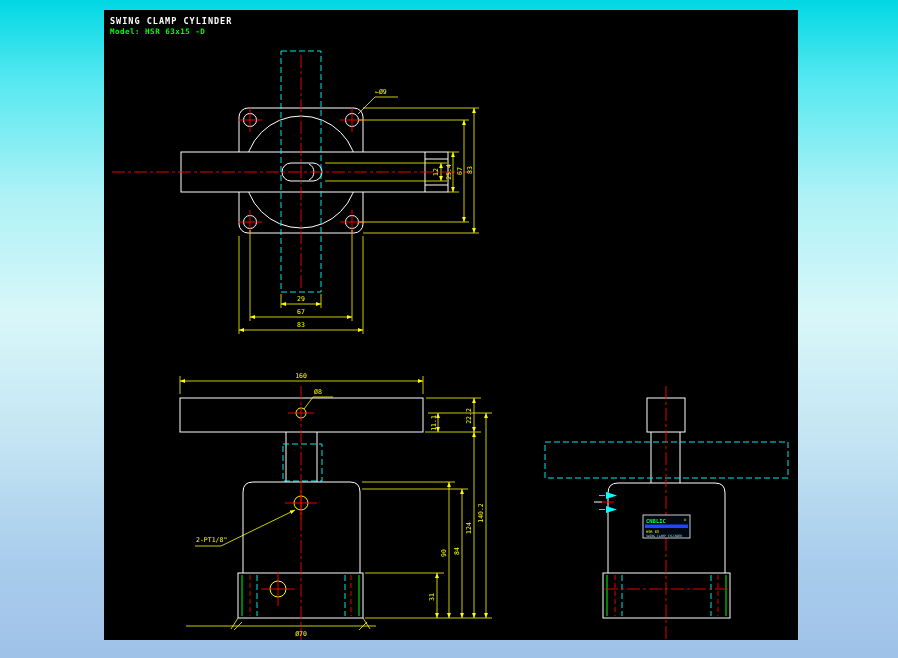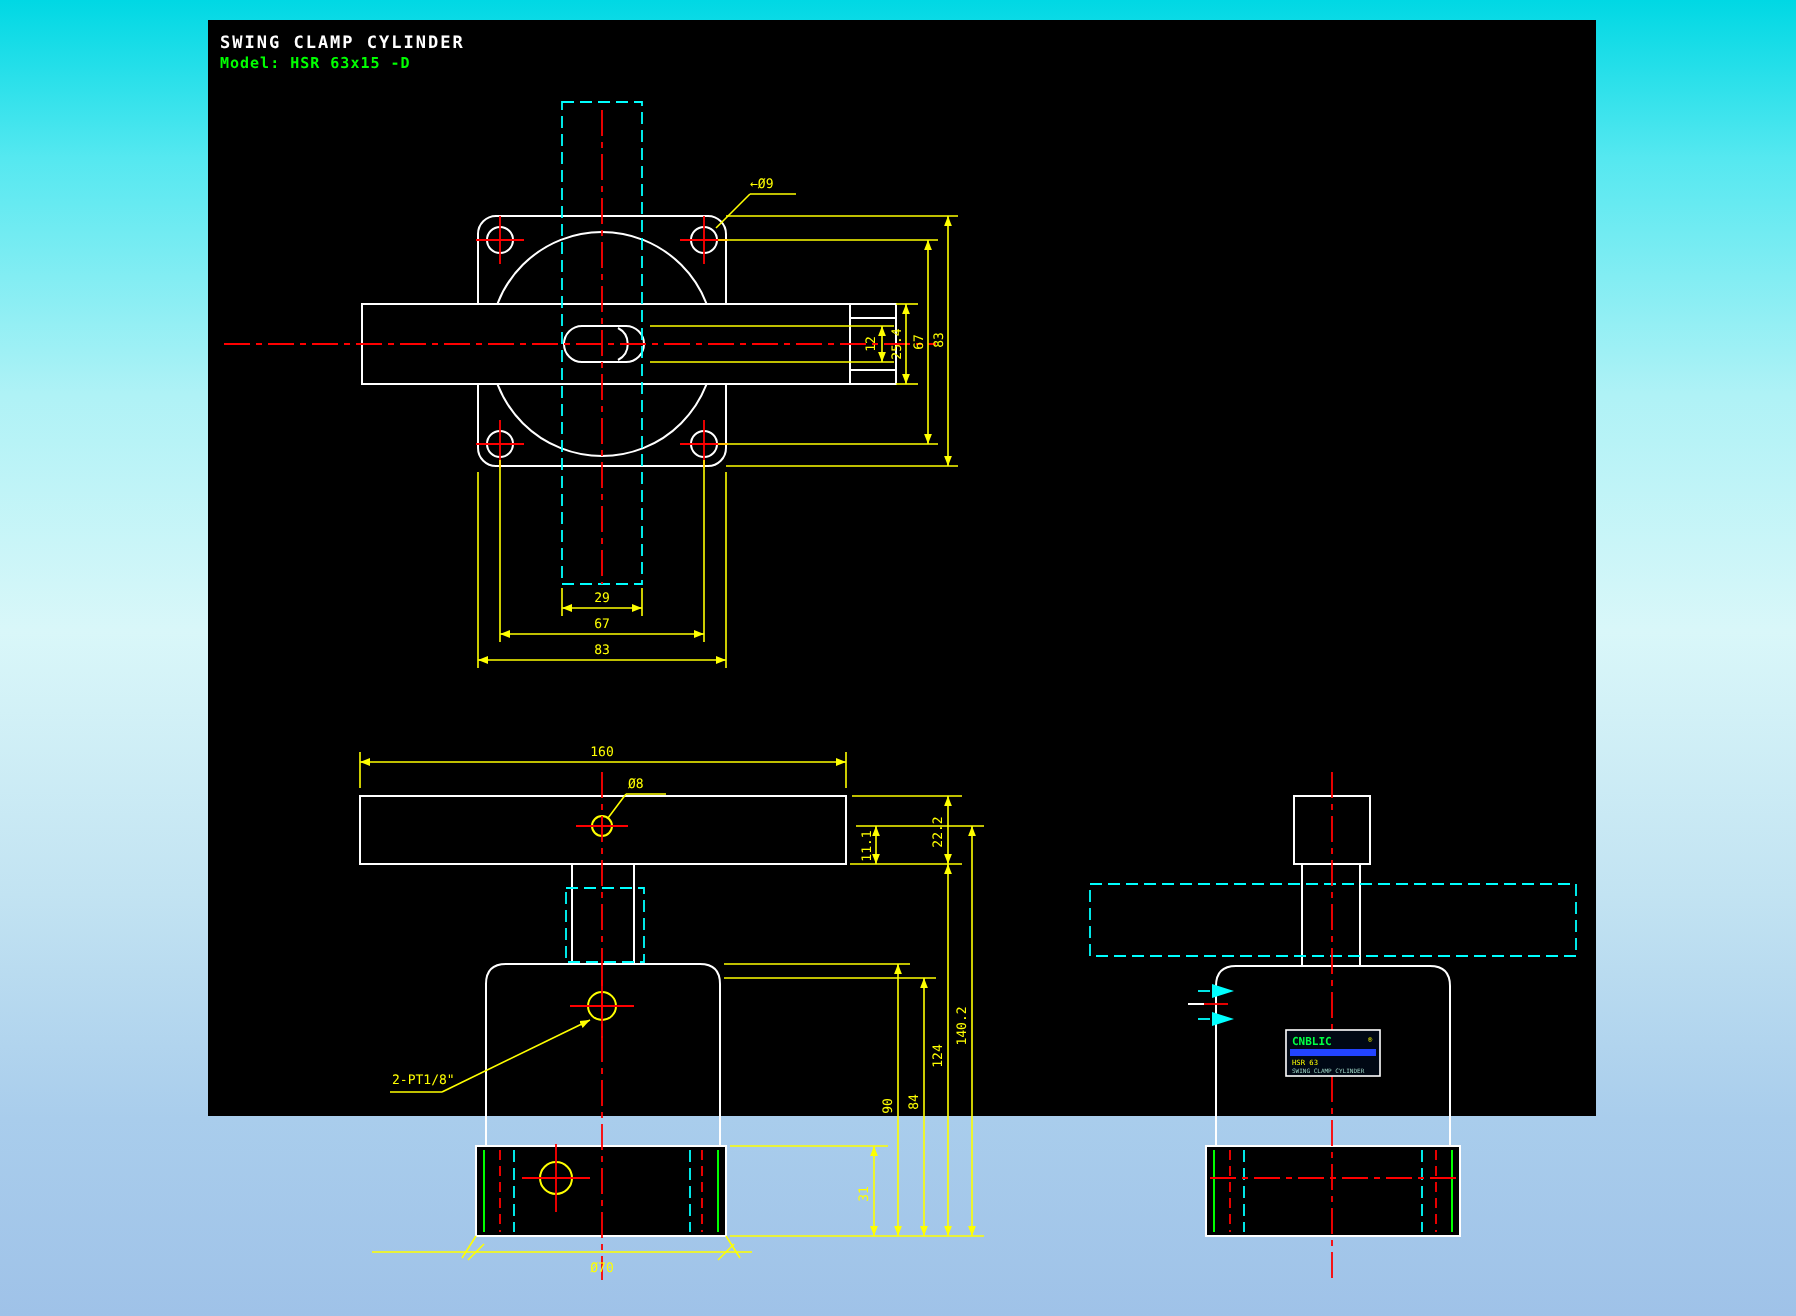--- a/index.html
+++ b/index.html
@@ -1,19 +1,19 @@
 <!DOCTYPE html>
 <html><head>
 <meta charset="utf-8">
 <style>
   html,body{margin:0;padding:0;}
   body{width:898px;height:658px;overflow:hidden;font-family:"DejaVu Sans Mono",monospace;}
   .desktop{position:relative;width:898px;height:658px;
     background:linear-gradient(180deg,#00d8e4 0%,#55e8f0 12%,#aff2f6 30%,#d9f7f9 48%,#c2e3f2 68%,#a9cdec 85%,#9fc2e8 100%);}
-  .drawing-area{position:absolute;left:104px;top:10px;width:694px;height:548px;background:#000;}
+  .drawing-area{position:absolute;left:104px;top:10px;width:694px;height:630px;background:#000;}
   svg{display:block;}
   .wline{stroke:#ffffff;fill:none;stroke-width:1;}
   .wfill{stroke:#ffffff;fill:#000000;stroke-width:1;}
   .yline{stroke:#ffff00;fill:none;stroke-width:0.8;}
   .rline{stroke:#ff0000;fill:none;stroke-width:0.9;}
   .rcenter{stroke:#ff0000;fill:none;stroke-width:0.9;stroke-dasharray:13 3 3 3;}
   .rdash{stroke:#ff0000;fill:none;stroke-width:0.9;stroke-dasharray:5 3;}
   .cdash{stroke:#00ffff;fill:none;stroke-width:0.9;stroke-dasharray:6 3;}
   .gline{stroke:#00ff00;fill:none;stroke-width:1;}
   .yhole{stroke:#ffff00;fill:none;stroke-width:1;}

